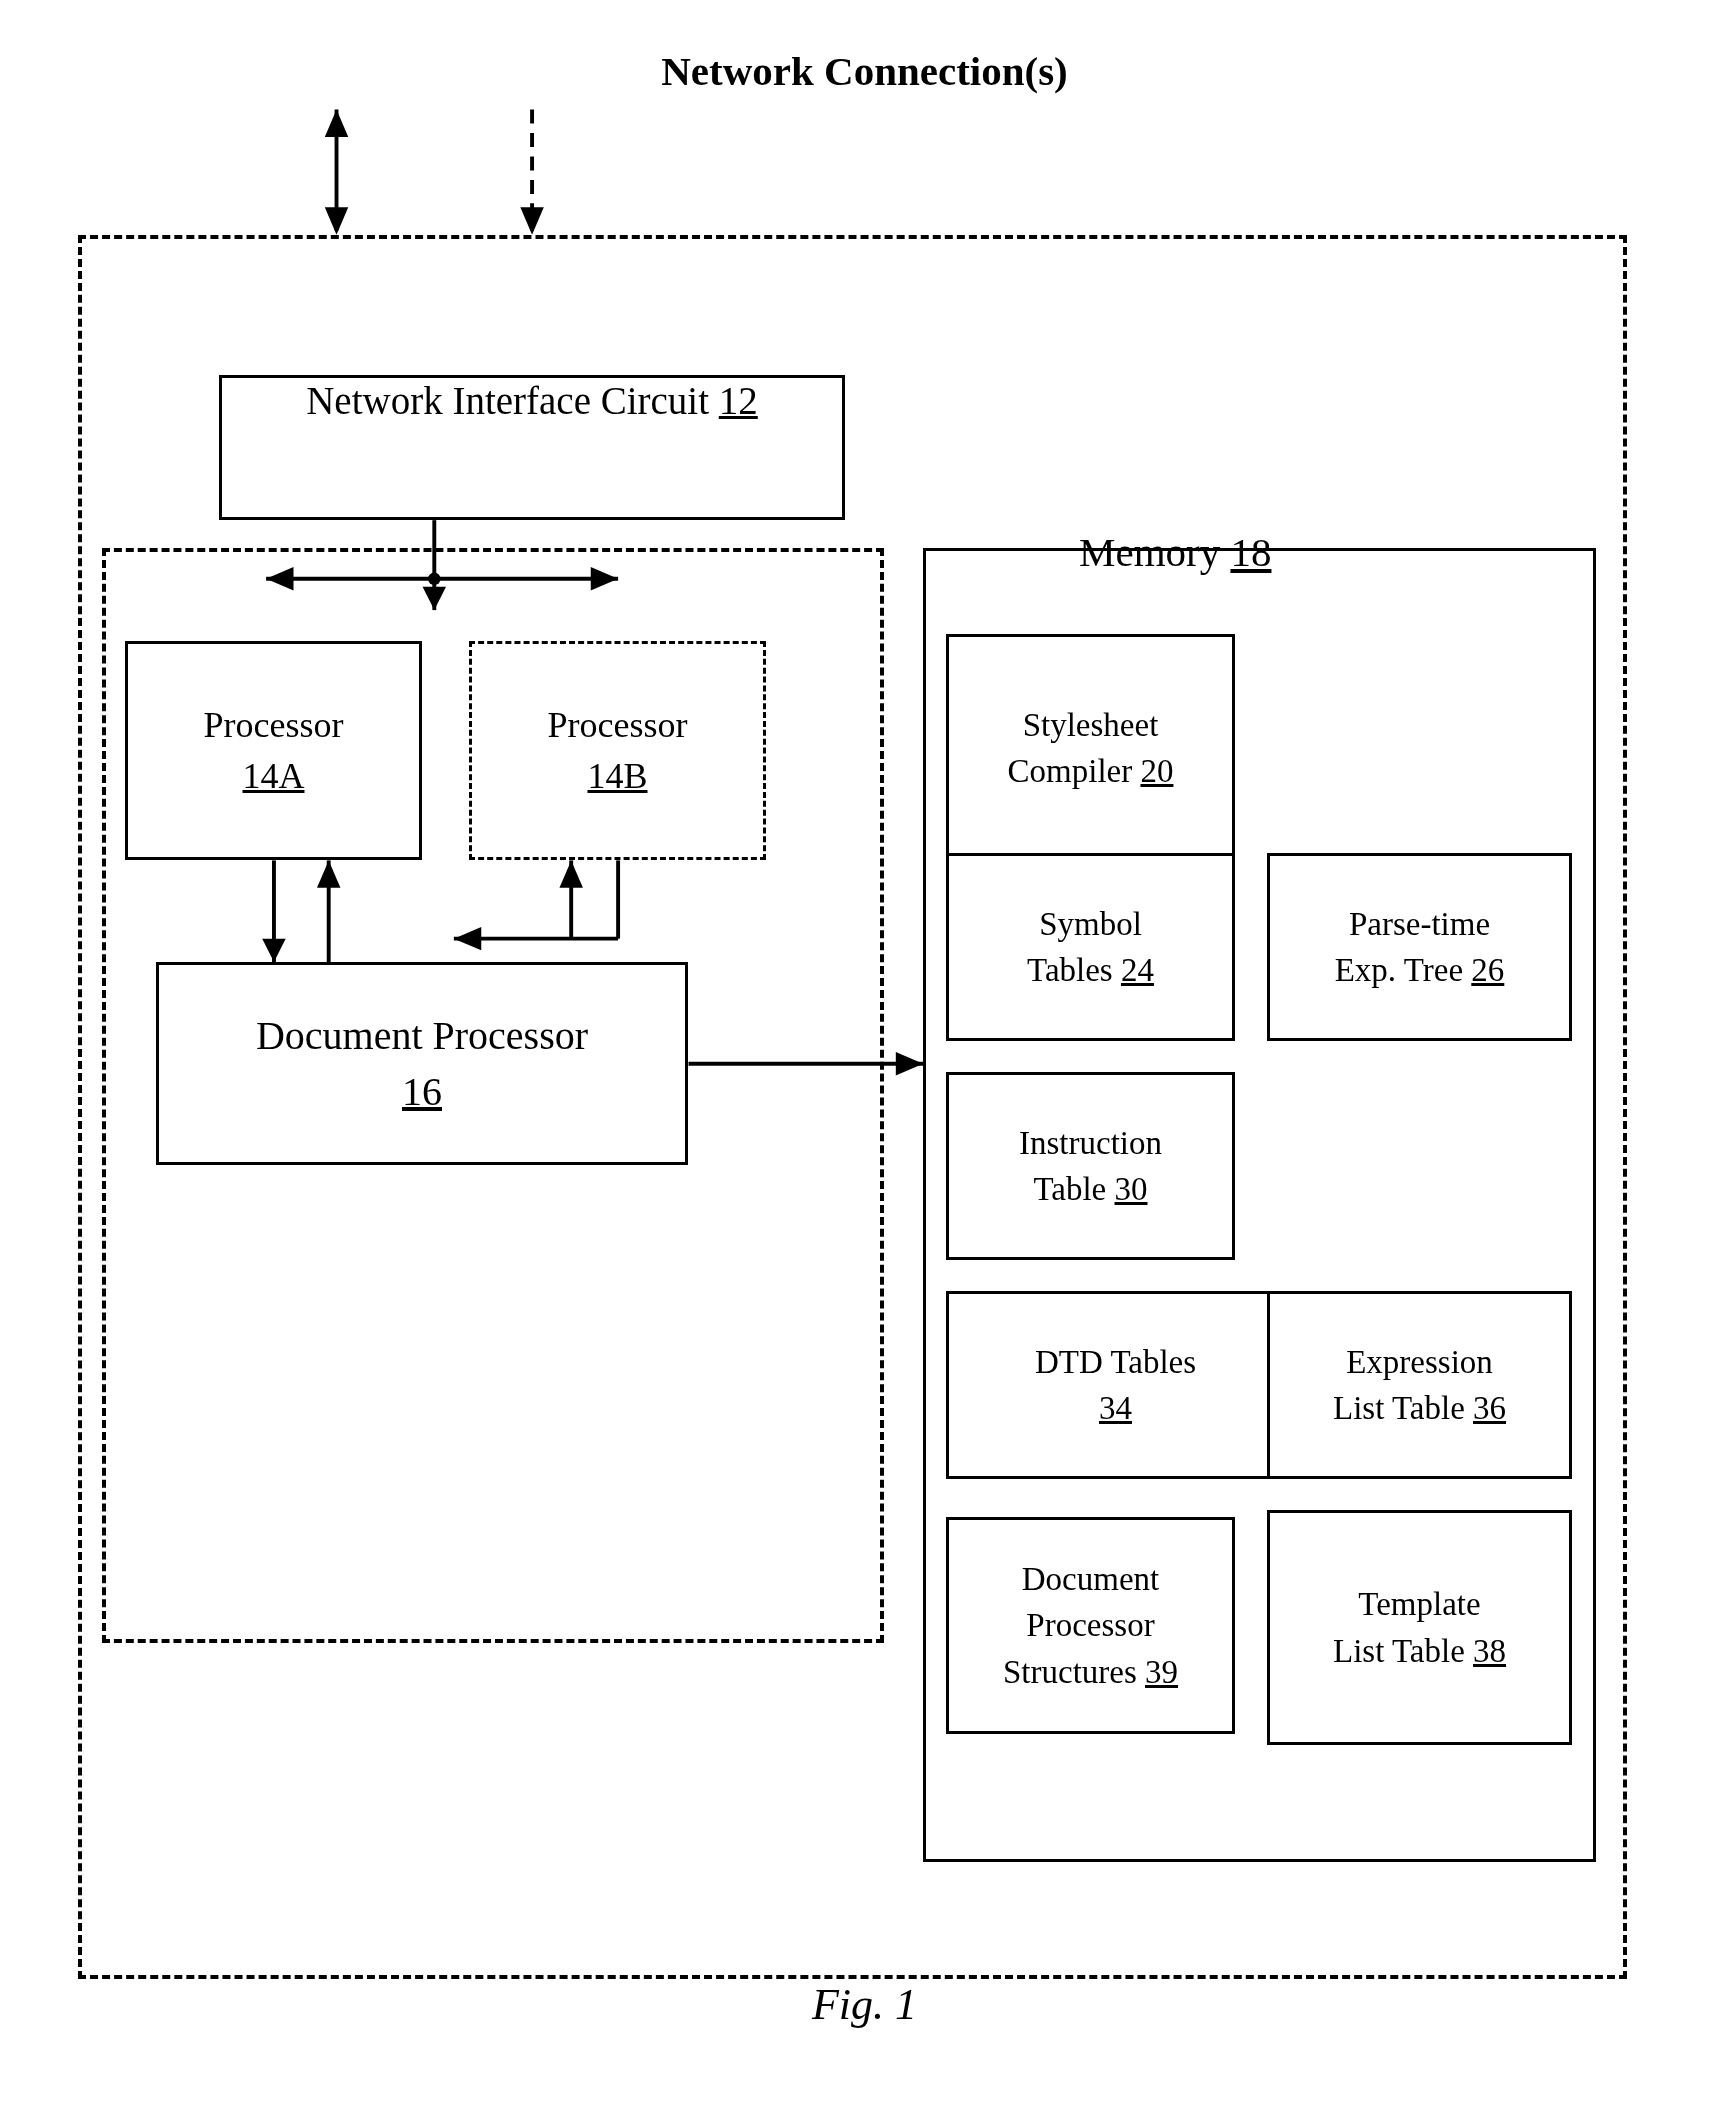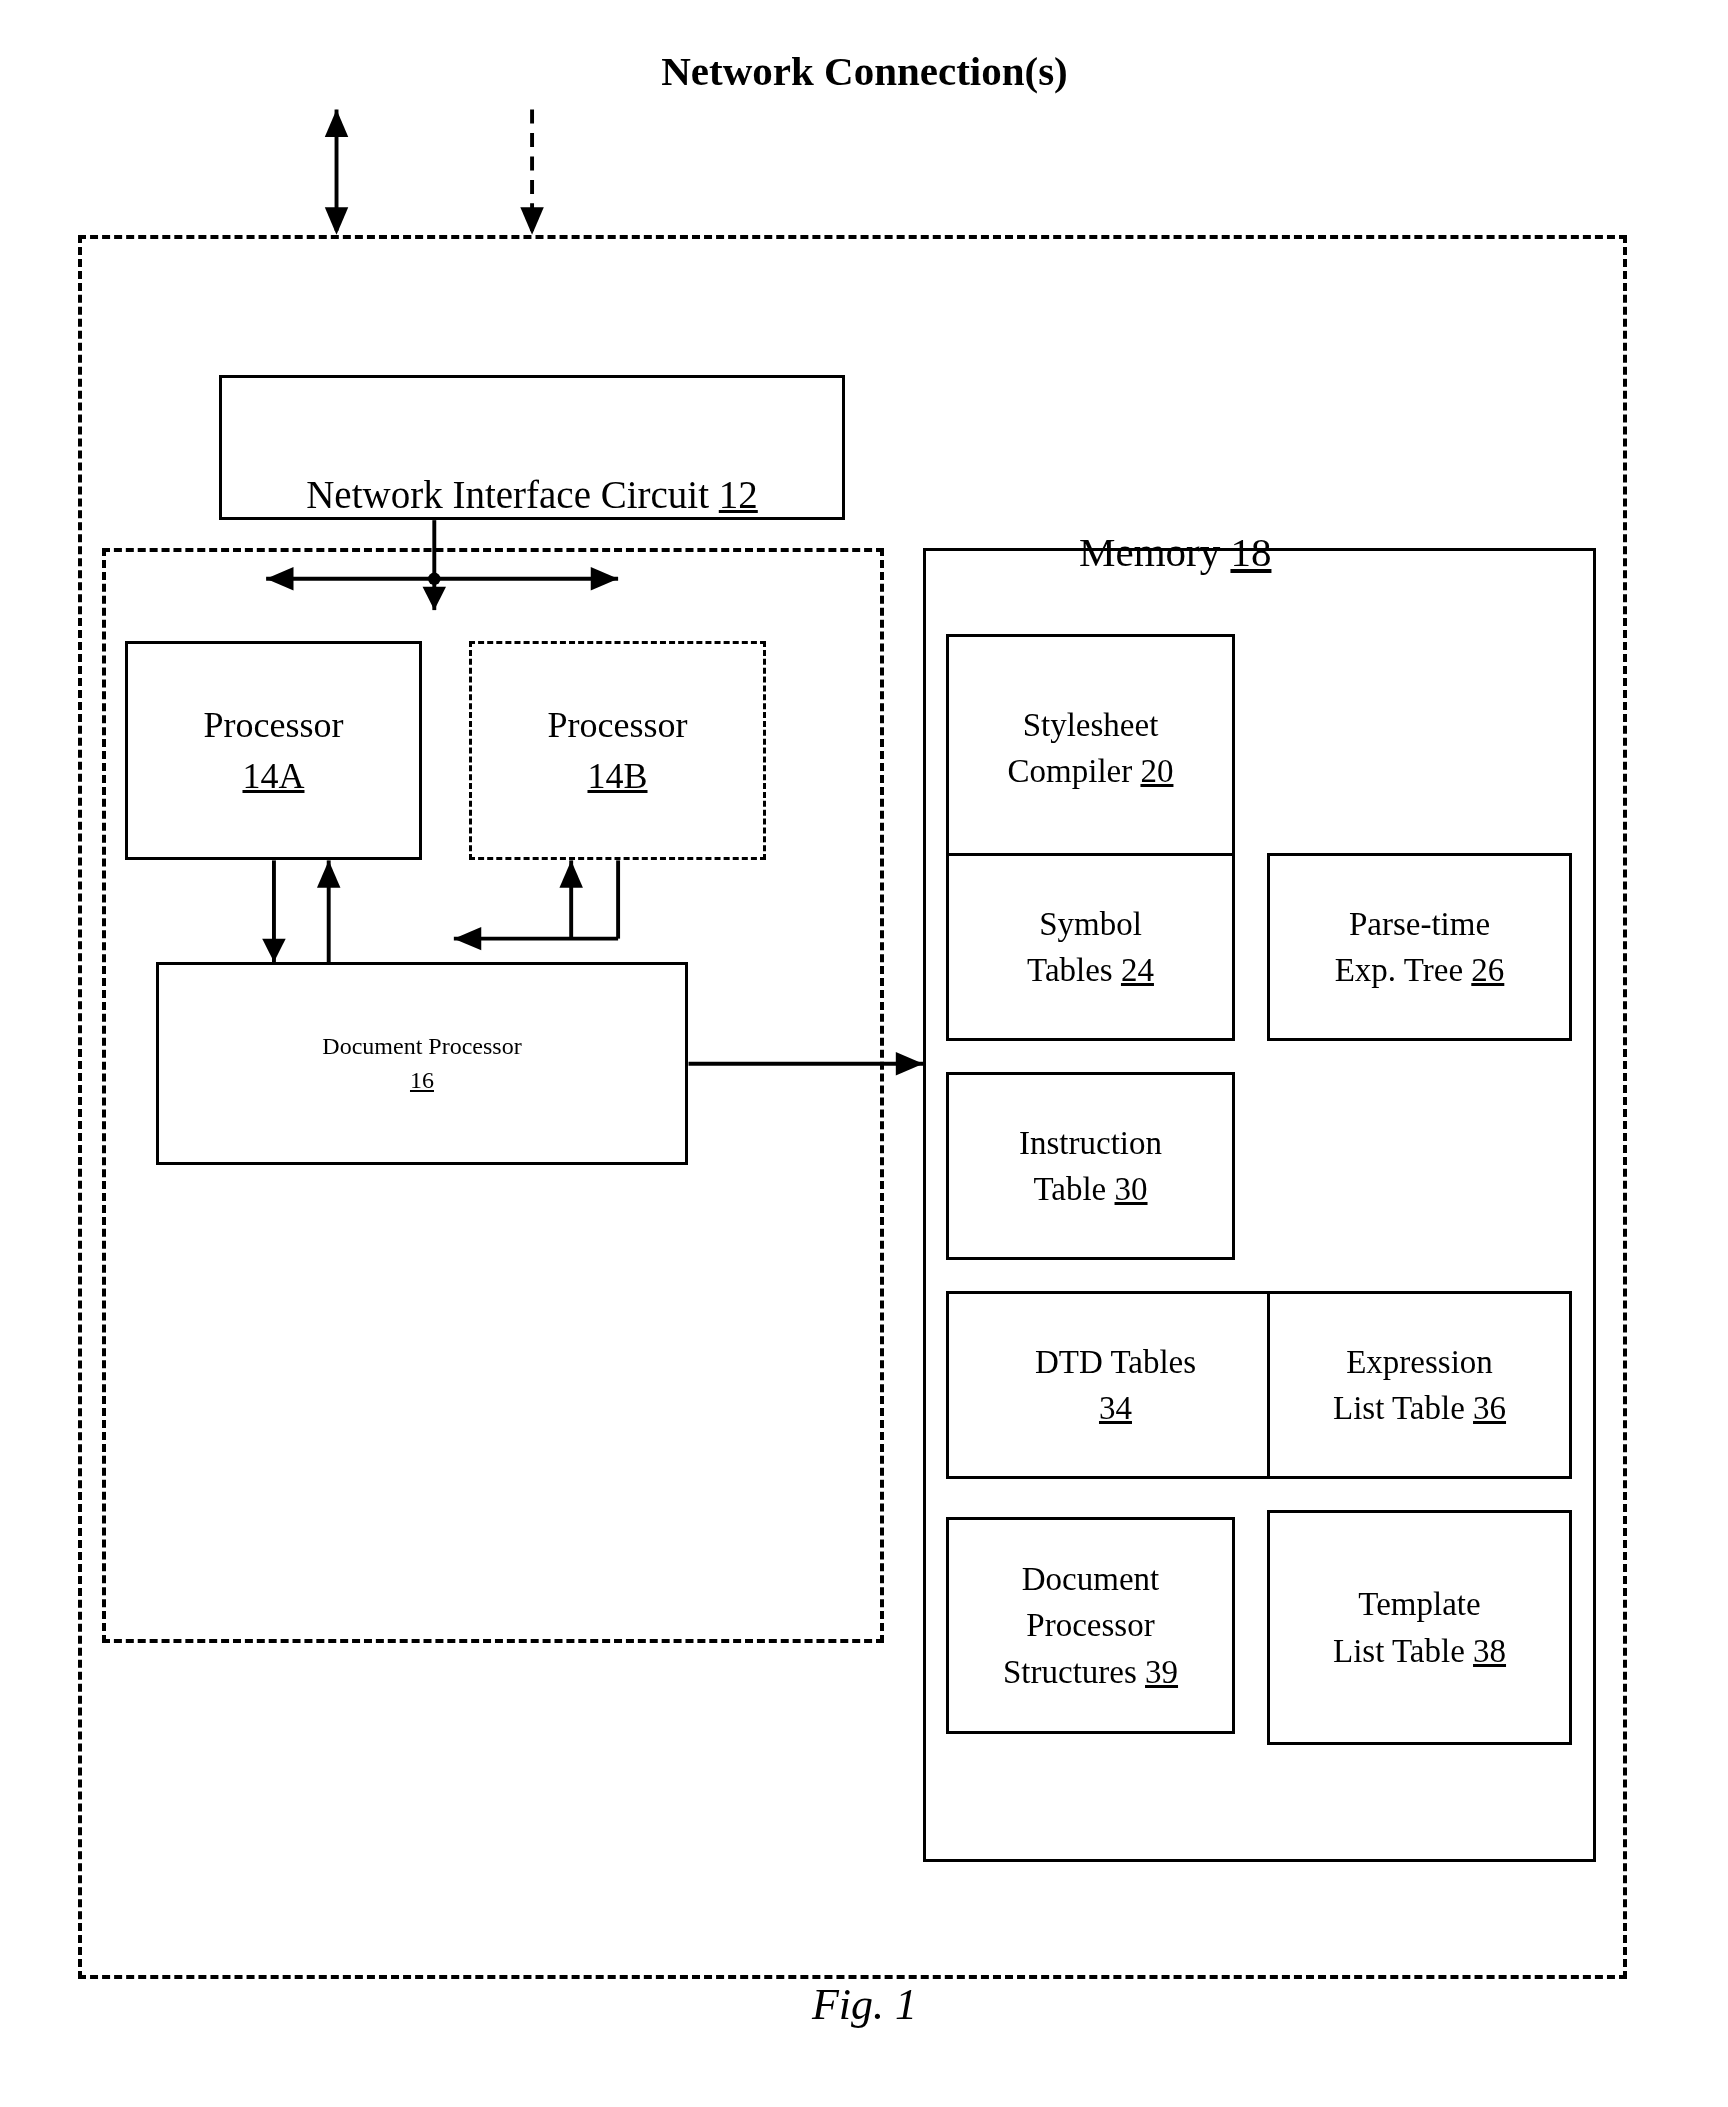--- a/index.html
+++ b/index.html
@@ -52,21 +52,21 @@
     
     .nic-box {
       position: absolute;
       top: 375px;
       left: 219px;
       width: 626px;
       height: 145px;
       border: 3.9px solid #000;
       background: #fff;
       display: flex;
-      align-items: flex-end;
+      align-items: flex-start;
       justify-content: center;
     }
 
     .nic-label {
       font-size: 39px;
       text-align: center;
     }
 
     .nic-label u {
       text-decoration: underline;
@@ -128,21 +128,21 @@
       width: 532px;
       height: 203px;
       border: 3.9px solid #000;
       background: #fff;
       display: flex;
       align-items: center;
       justify-content: center;
     }
 
     .doc-processor-label {
-      font-size: 24px;
+      font-size: 40px;
       text-align: center;
       line-height: 1.4;
     }
 
     .doc-processor-label u {
       text-decoration: underline;
     }
 
     
     .memory-box {

